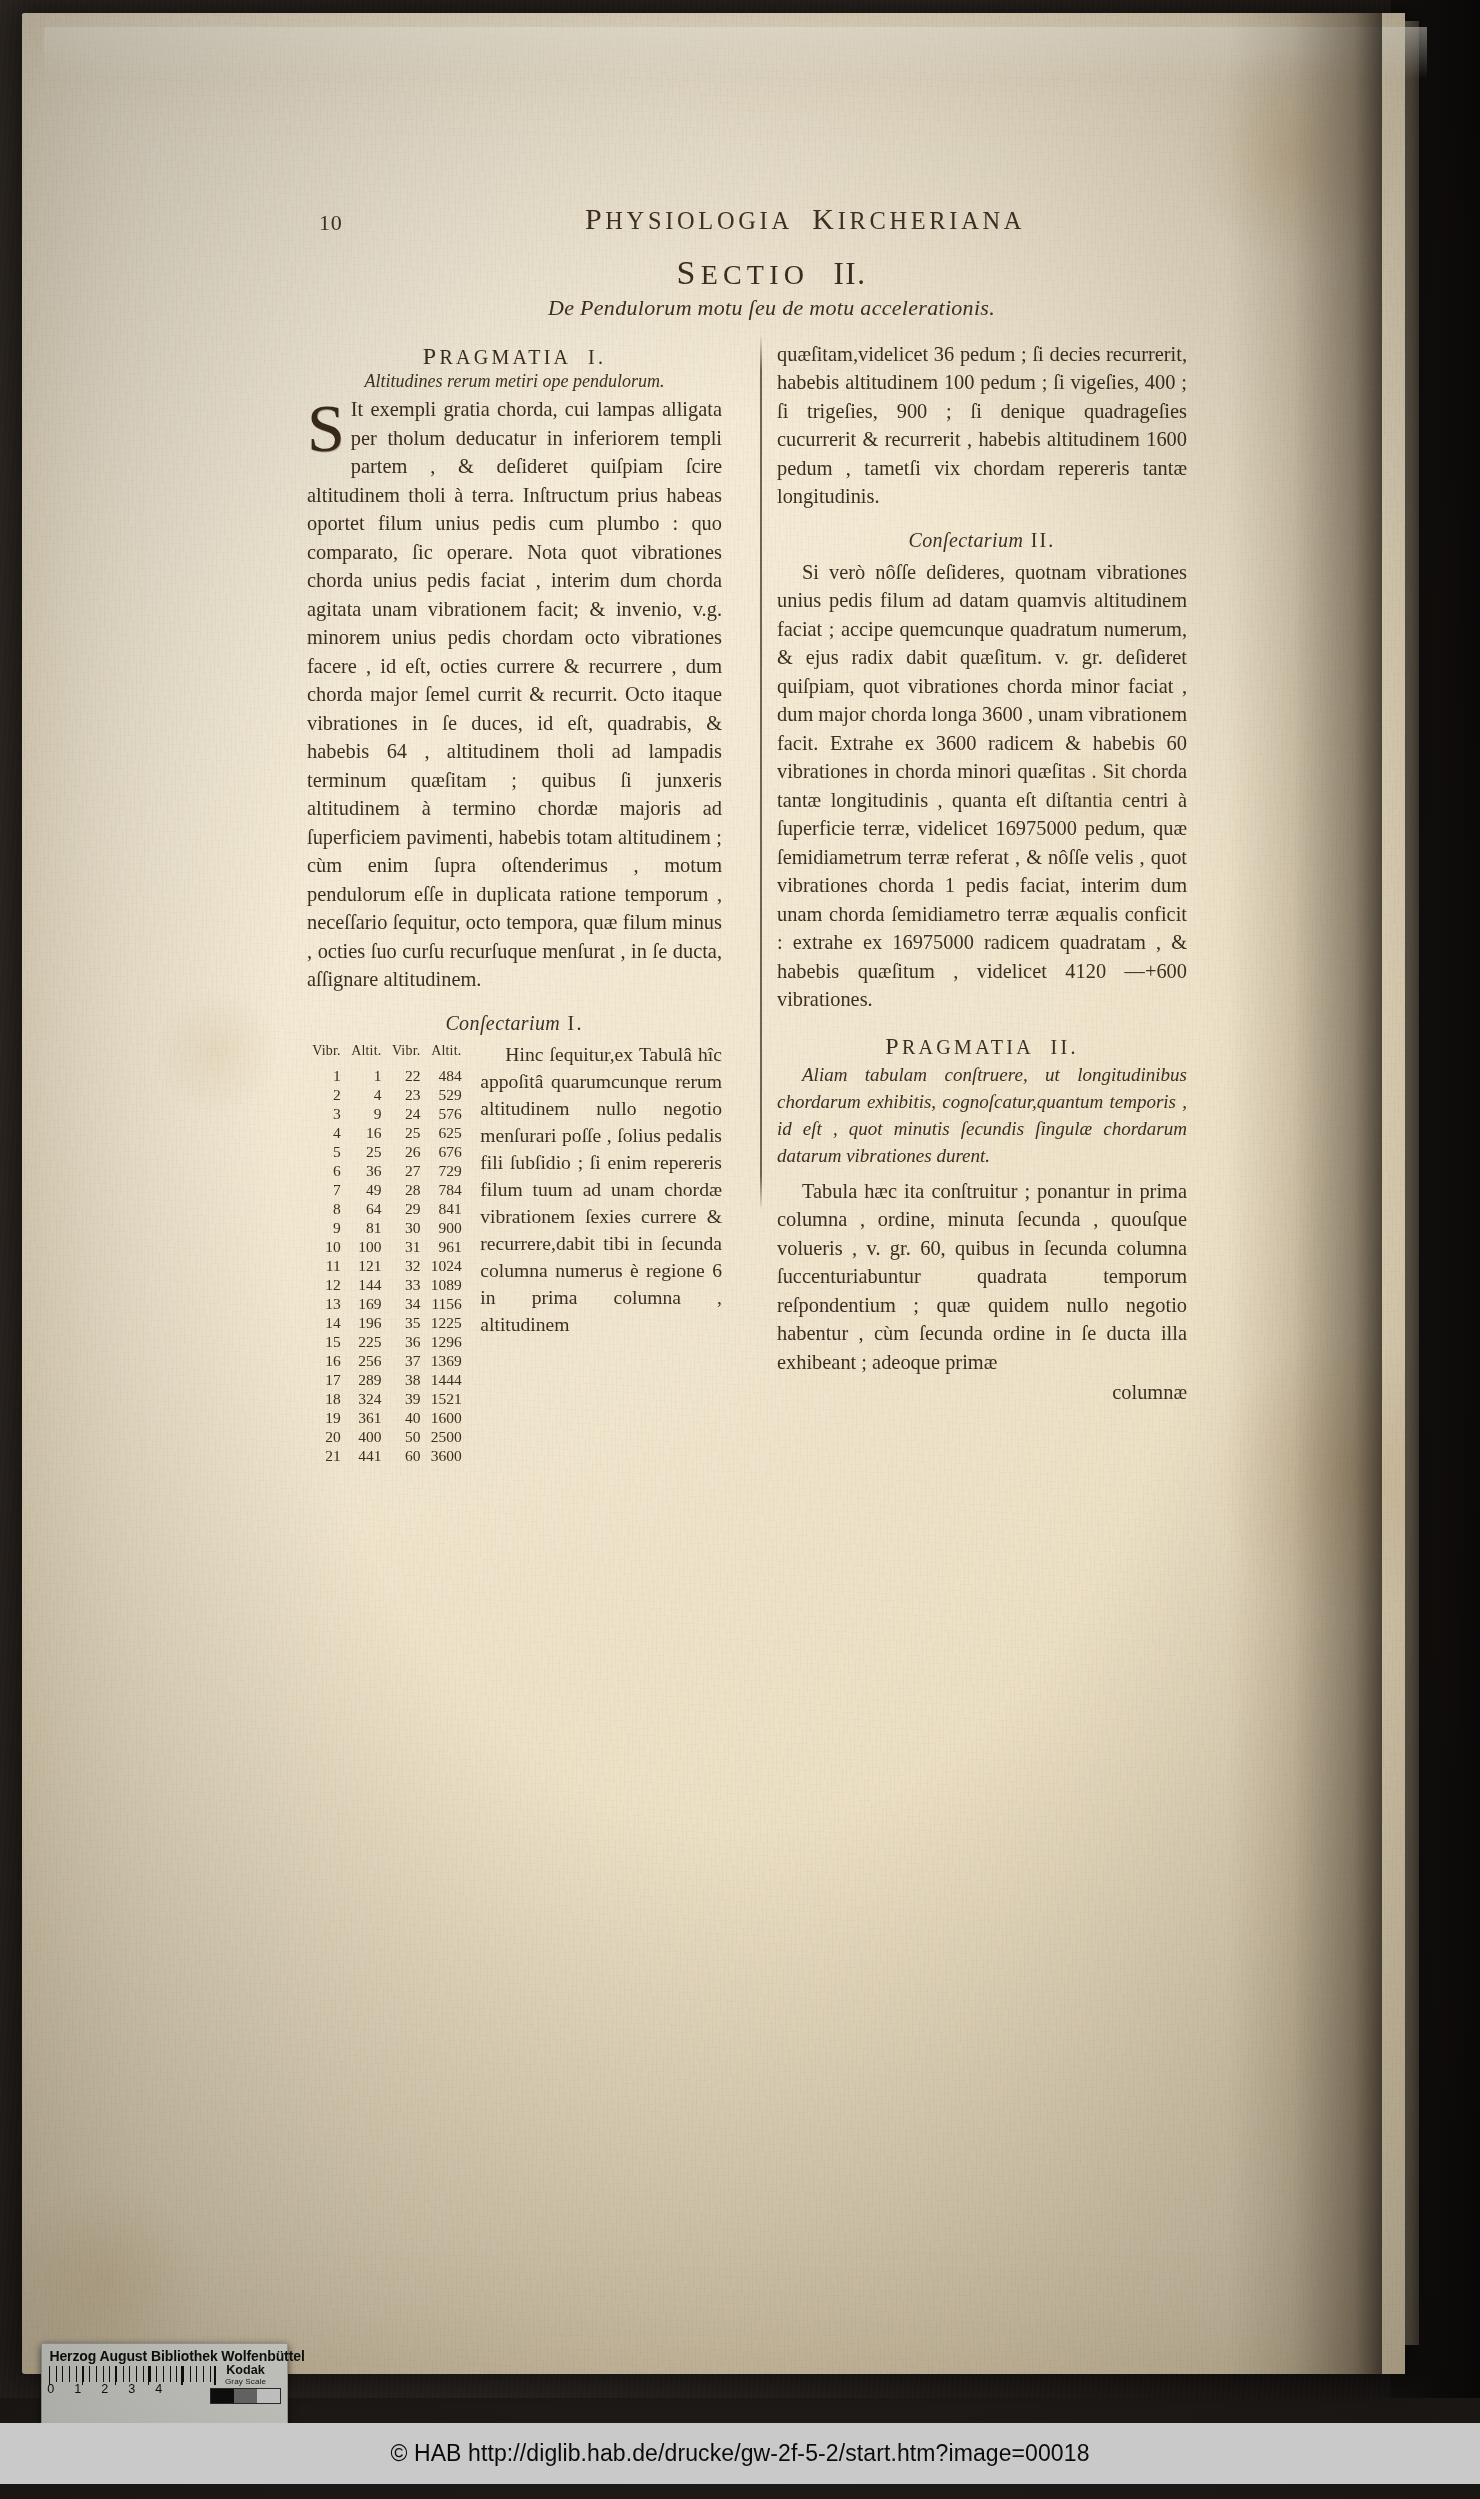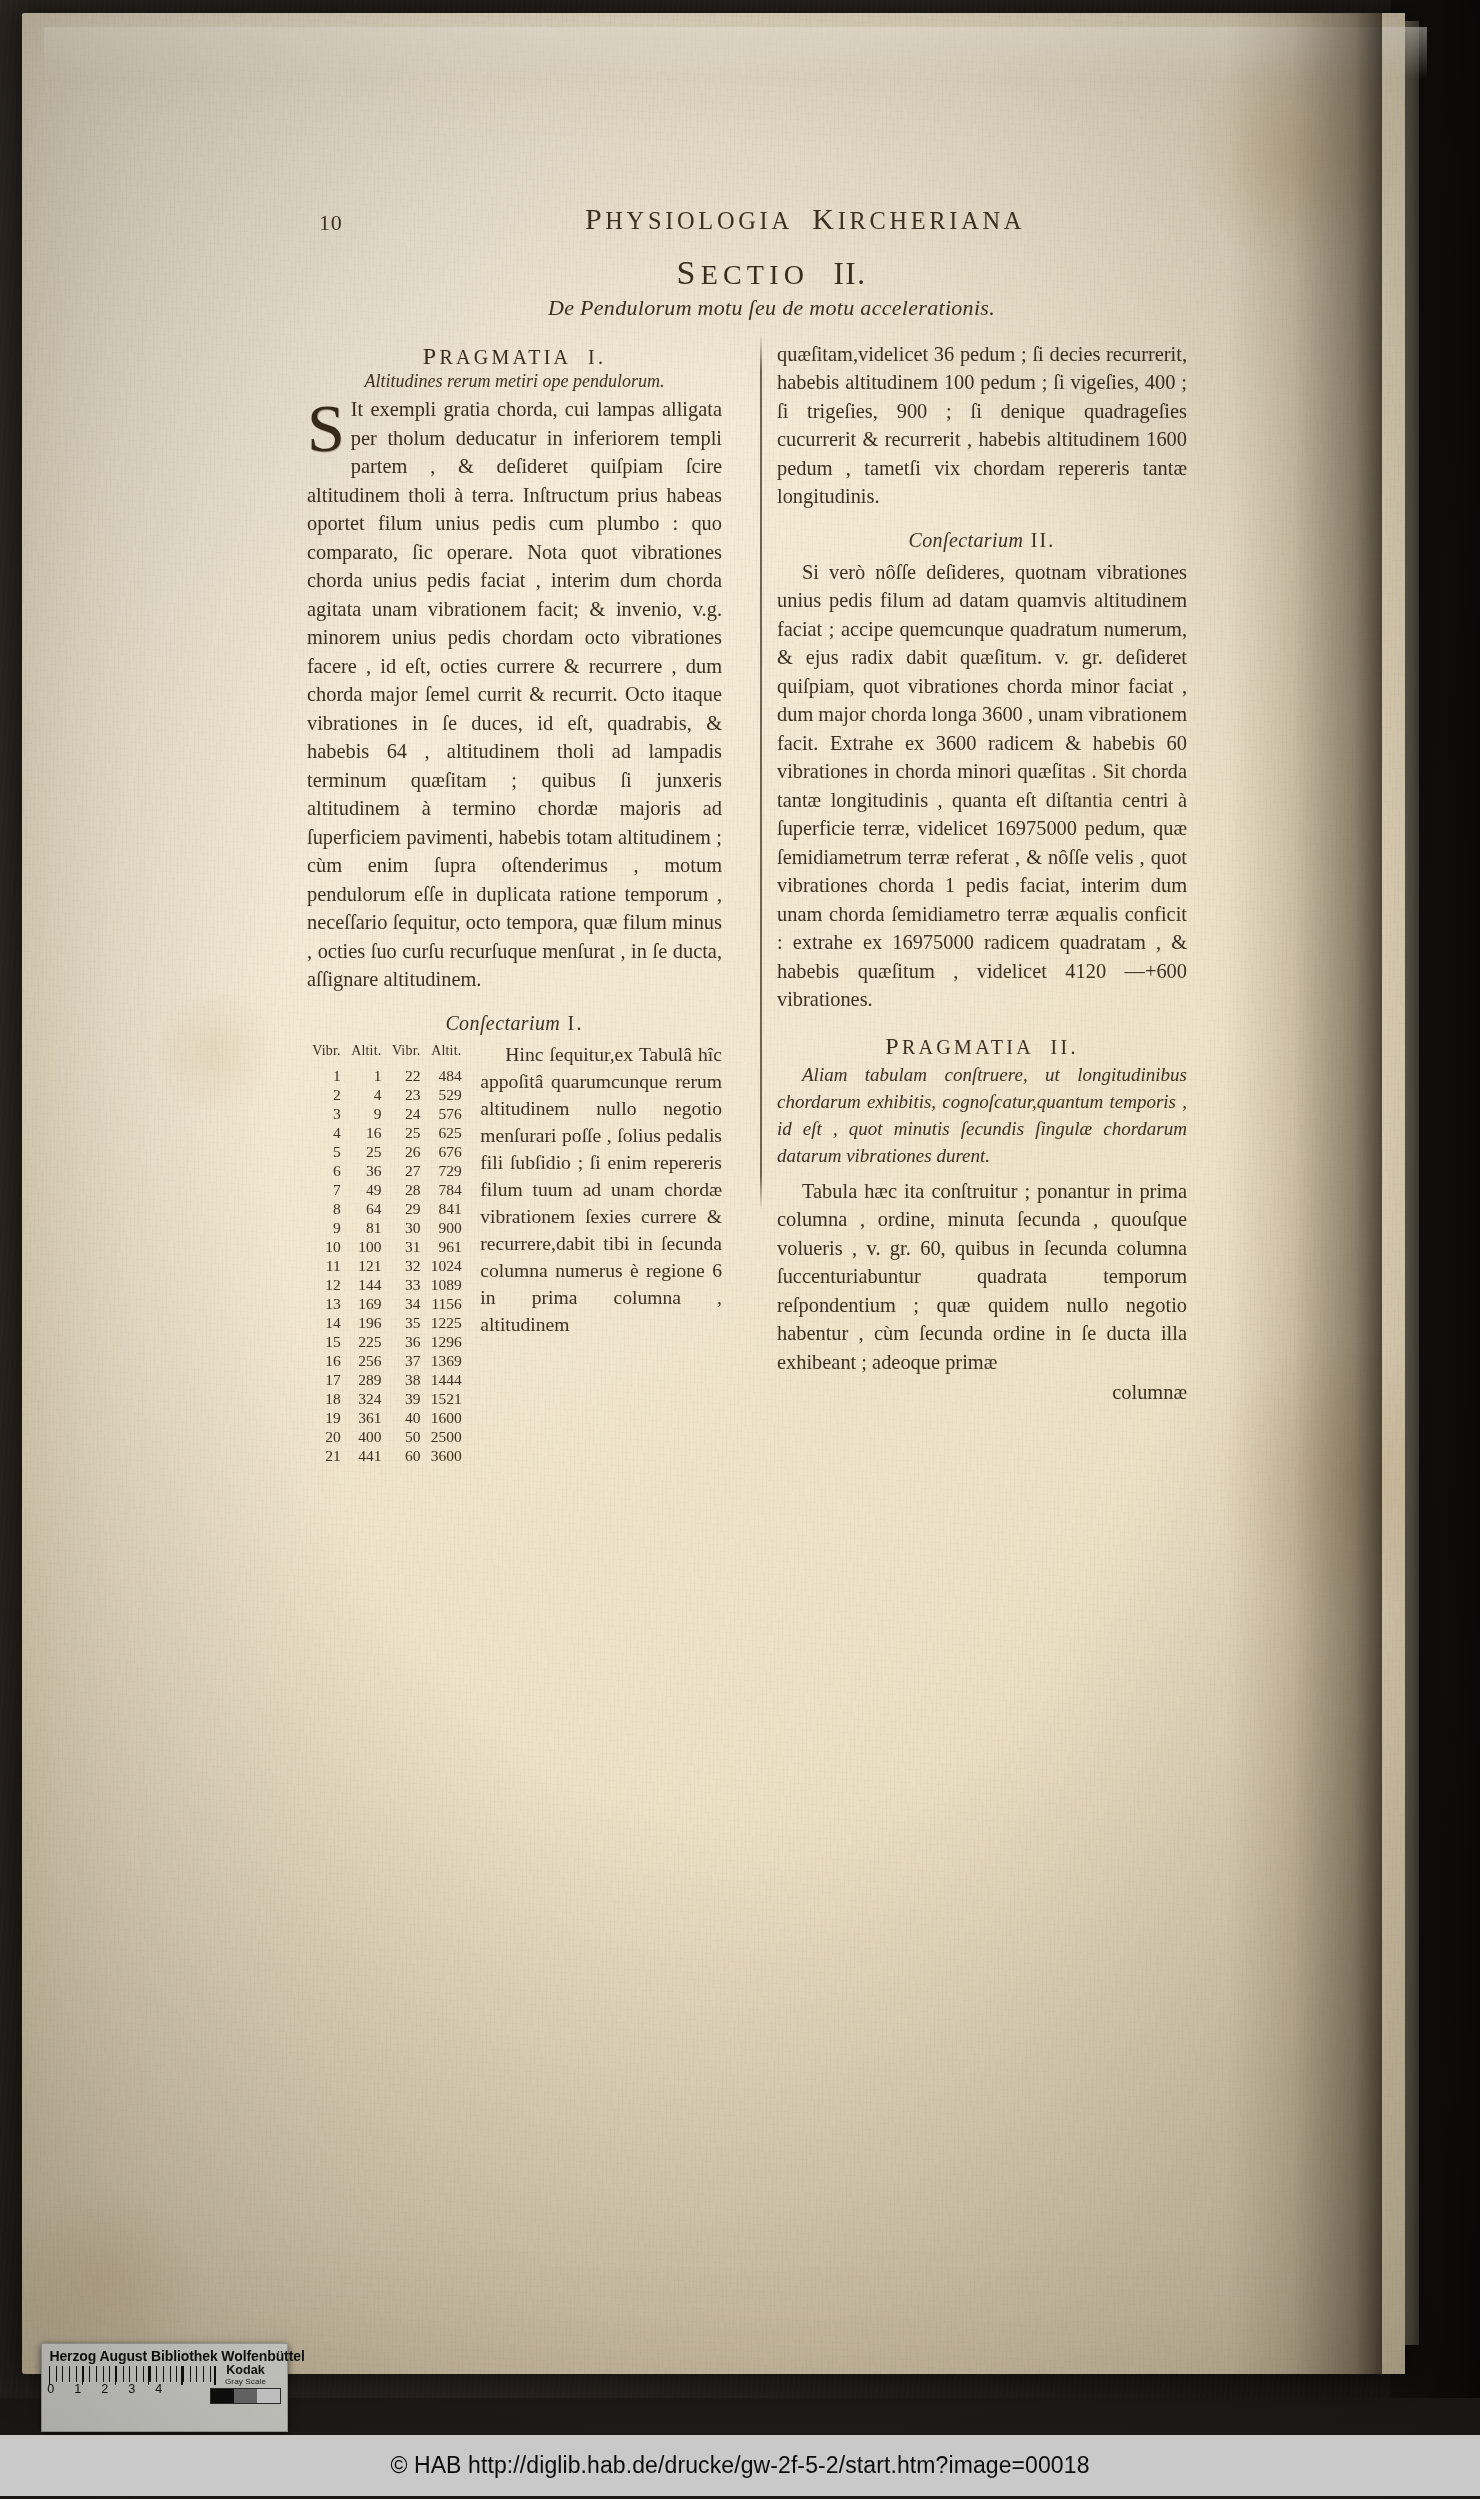--- a/index.html
+++ b/index.html
@@ -230,21 +230,21 @@
   .kodak{
     position:absolute; right:6px; top:19px; width:71px; text-align:center;
   }
   .kodak .kname{ font-size:12.6px; font-weight:bold; color:#111; }
   .kodak .ksub{ font-size:8.1px; color:#222; letter-spacing:0.1px; }
   .patches{ display:flex; margin-top:2.2px; height:16.3px; border:0.7px solid #333; }
   .patches i{ display:block; flex:1; }
 
   
   .copybar{
-    position:absolute; left:0; bottom:4px; width:1480px; height:61px;
+    position:absolute; left:0; bottom:16px; width:1480px; height:61px;
     background:#c9c9c9;
     display:flex; align-items:center; justify-content:center;
   }
   .copybar span{
     font-family:"Liberation Sans", sans-serif;
     font-size:23px; color:#0b0b0b; letter-spacing:0.1px;
   }
 
   
   .vignette{

